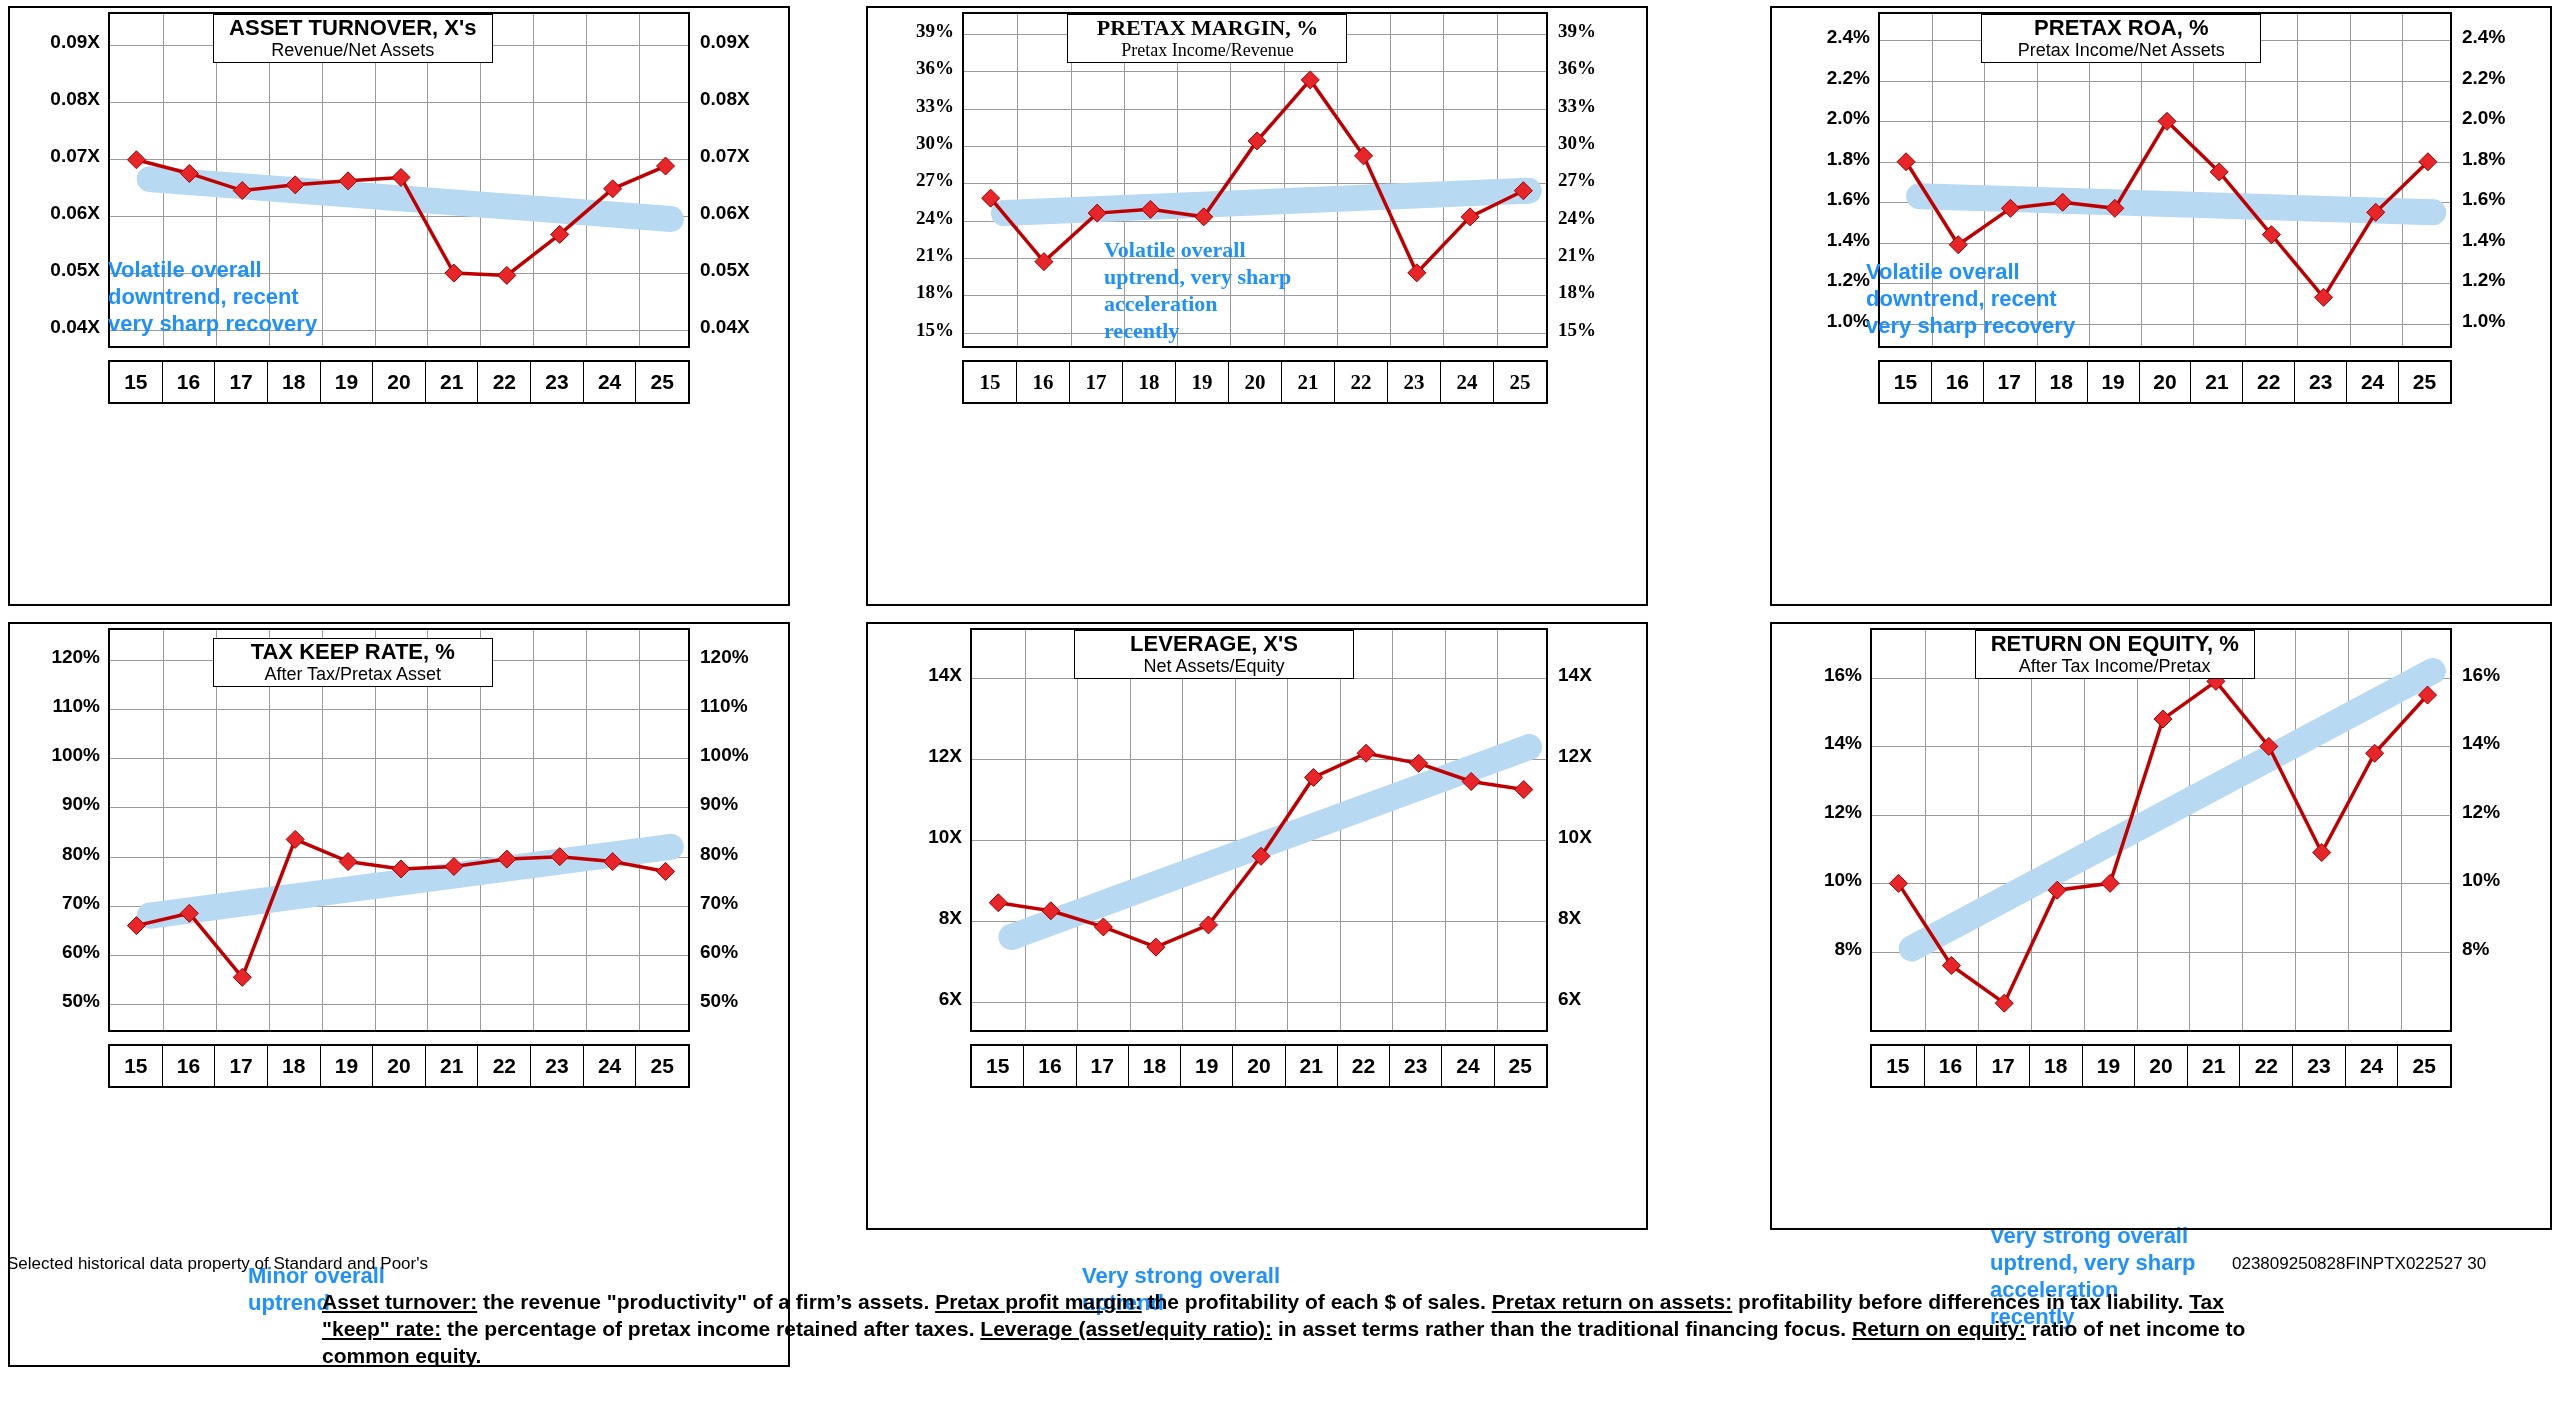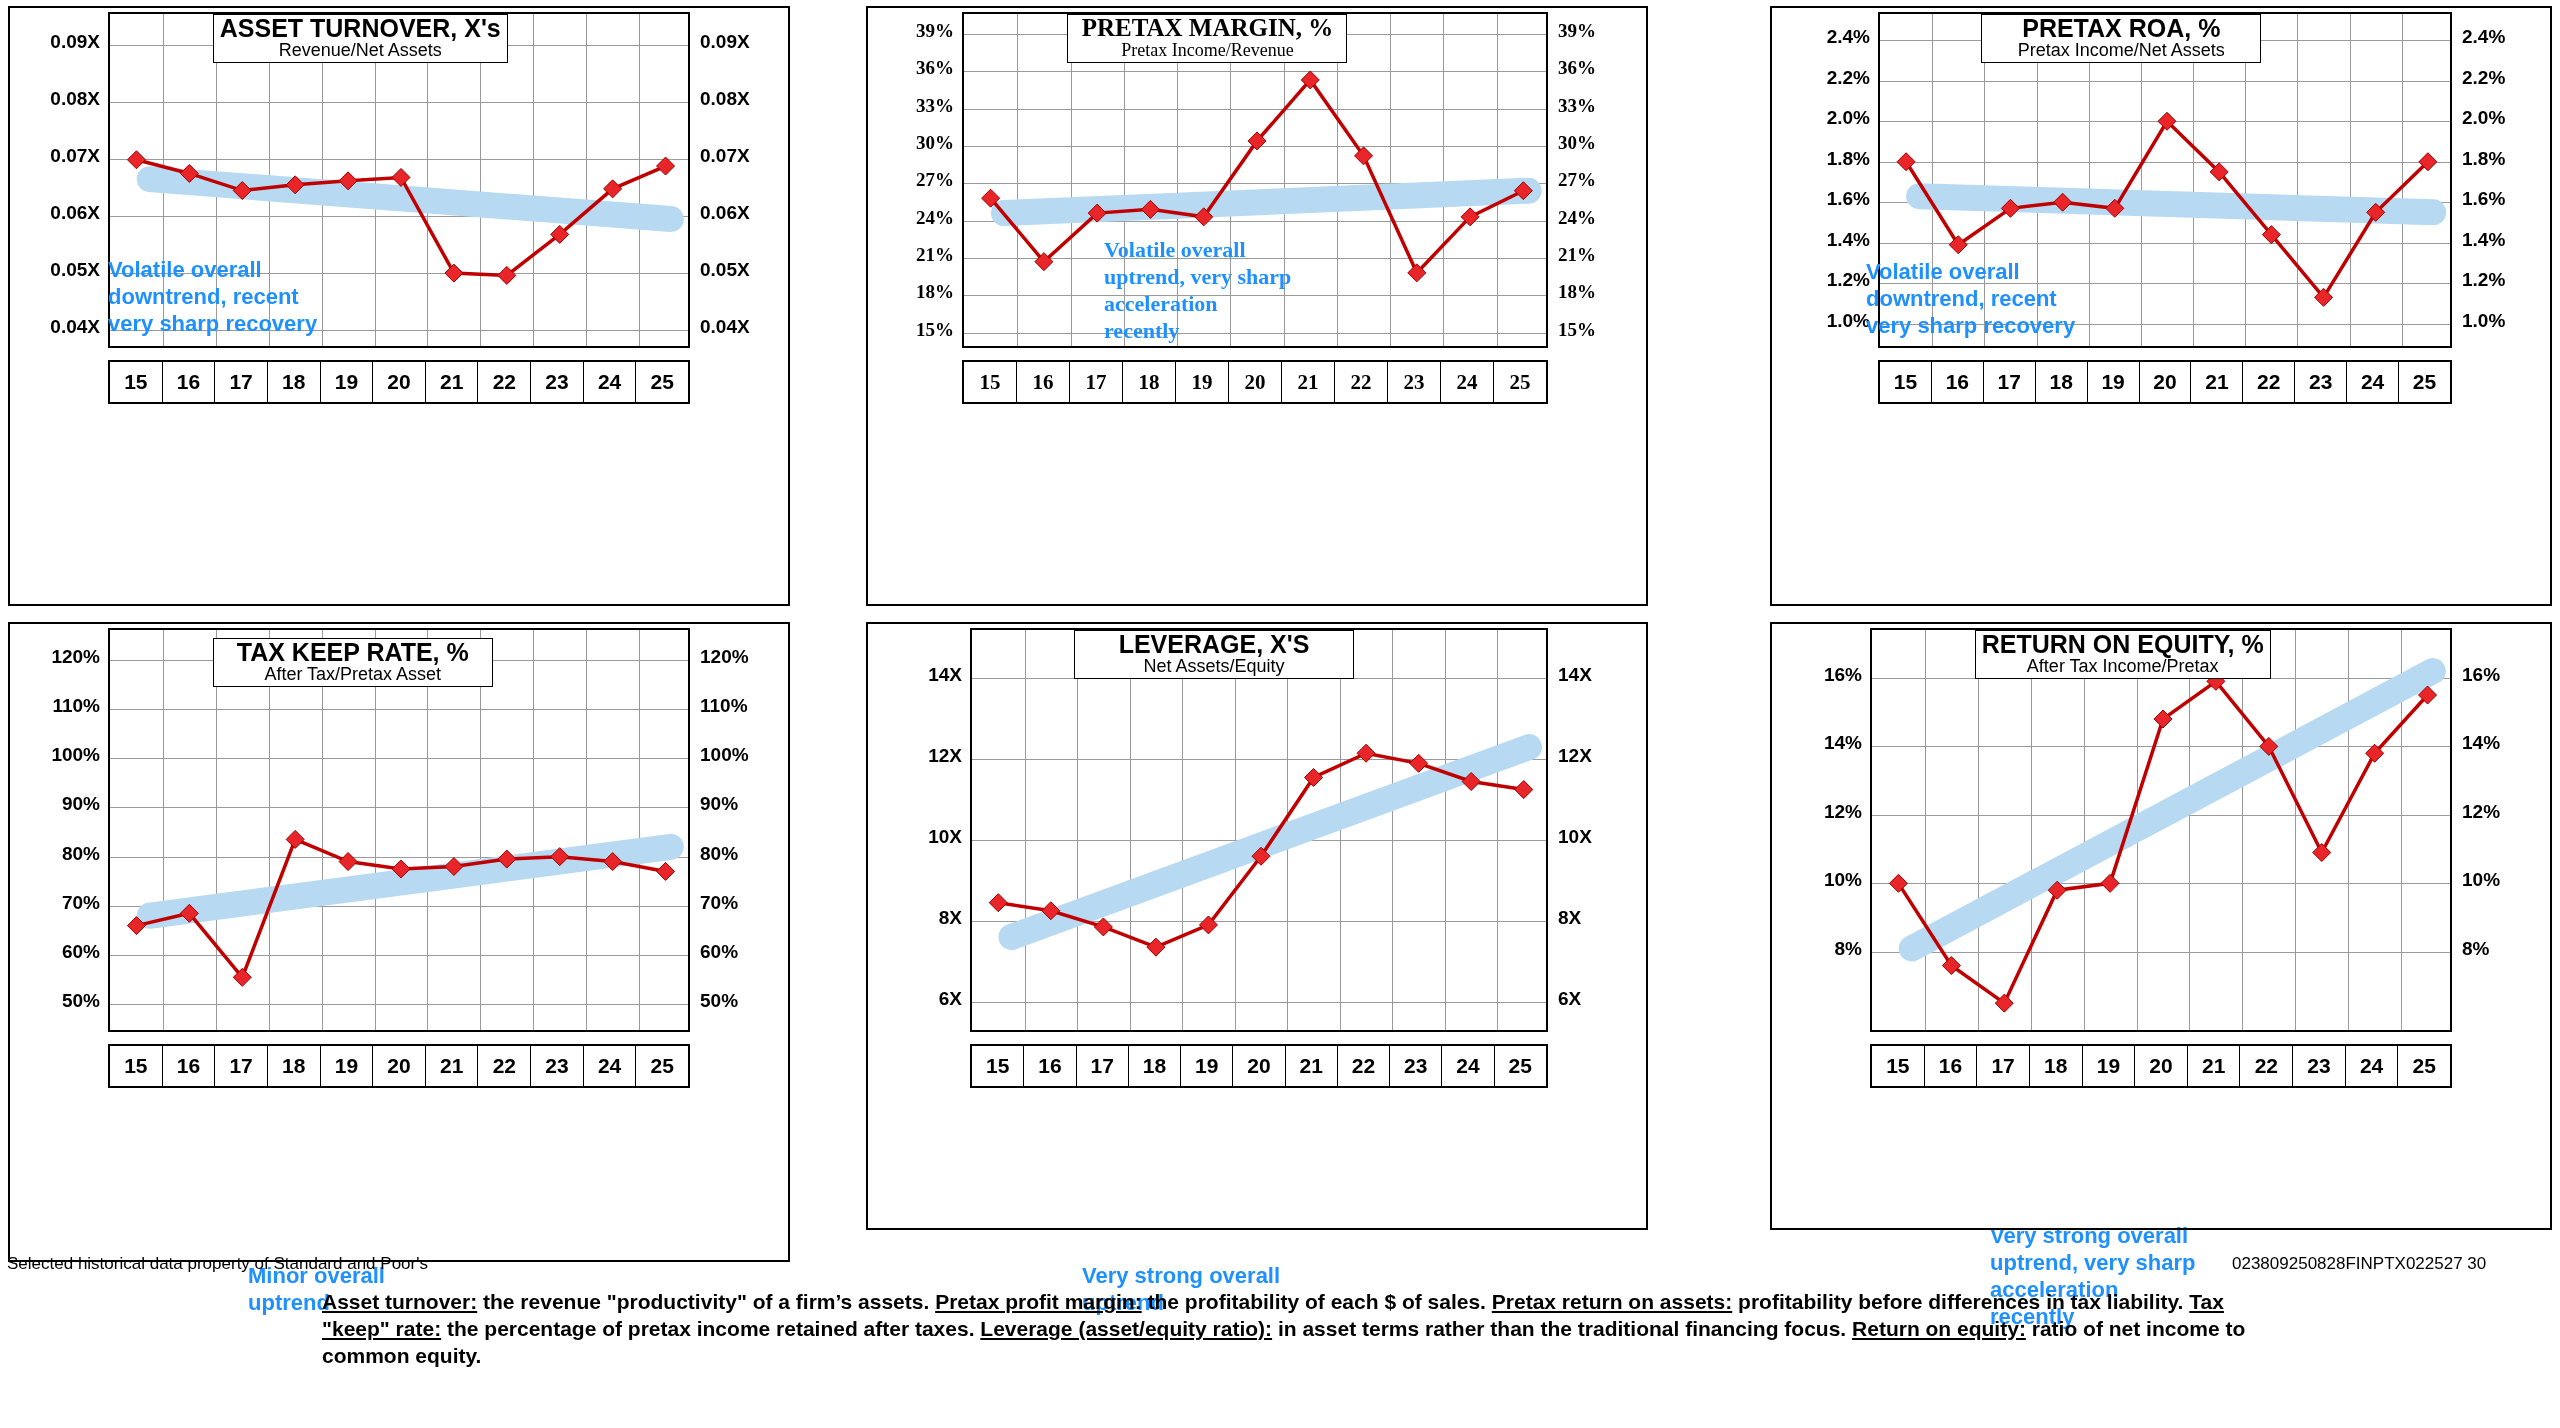--- a/index.html
+++ b/index.html
@@ -8,21 +8,21 @@
   .panel{position:absolute;background:#ffffff;}
   .panel .frame{position:absolute;left:0;top:0;right:0;bottom:0;border:2px solid #000;box-sizing:border-box;}
 
   .plot{position:absolute;border:2px solid #000;box-sizing:border-box;background:#fff;}
   .ylab{position:absolute;font-weight:bold;font-size:19px;color:#000;text-align:right;white-space:nowrap;}
   .ylabR{position:absolute;font-weight:bold;font-size:19px;color:#000;text-align:left;white-space:nowrap;}
   .gridline{position:absolute;height:1px;background:#9a9a9a;}
   .vline{position:absolute;width:1px;background:#9a9a9a;}
 
   .title-box{position:absolute;border:1px solid #000;background:#fff;padding:1px 6px 2px 6px;text-align:center;box-sizing:border-box;}
-  .title-main{font-weight:bold;font-size:25px;color:#000;line-height:24px;white-space:nowrap;}
+  .title-main{font-weight:bold;font-size:22px;color:#000;line-height:24px;white-space:nowrap;}
   .title-sub{font-size:18px;color:#000;line-height:20px;white-space:nowrap;}
 
   .note{position:absolute;color:#1e90ff;font-weight:bold;font-size:22px;line-height:27px;white-space:pre-line;}
 
   .xaxis{position:absolute;border:2px solid #000;box-sizing:border-box;display:flex;background:#fff;}
   .xcell{flex:1 1 0;border-right:1px solid #000;display:flex;align-items:center;justify-content:center;font-weight:bold;font-size:21px;color:#000;box-sizing:border-box;}
   .xcell:last-child{border-right:none;}
 
   svg{position:absolute;left:0;top:0;overflow:visible;}
 
@@ -249,21 +249,21 @@
           <div class="xcell">19</div>
           <div class="xcell">20</div>
           <div class="xcell">21</div>
           <div class="xcell">22</div>
           <div class="xcell">23</div>
           <div class="xcell">24</div>
           <div class="xcell">25</div>
         </div>
         <div class="frame"></div>
       </div>
-      <div class="panel" style="left: 8px; top: 622px; width: 782px; height: 640px; text-decoration: underline;">
+      <div class="panel" style="left: 8px; top: 622px; width: 782px; height: 745px; text-decoration: underline;">
         <div class="ylab" style="right: 690px; top: 23.561px; width: 96px;">120%</div>
         <div class="ylabR" style="left: 692px; top: 23.561px;">120%</div>
         <div class="ylab" style="right: 690px; top: 72.8293px; width: 96px;">110%</div>
         <div class="ylabR" style="left: 692px; top: 72.8293px;">110%</div>
         <div class="ylab" style="right: 690px; top: 122.098px; width: 96px;">100%</div>
         <div class="ylabR" style="left: 692px; top: 122.098px;">100%</div>
         <div class="ylab" style="right: 690px; top: 171.366px; width: 96px;">90%</div>
         <div class="ylabR" style="left: 692px; top: 171.366px;">90%</div>
         <div class="ylab" style="right: 690px; top: 220.634px; width: 96px;">80%</div>
         <div class="ylabR" style="left: 692px; top: 220.634px;">80%</div>

